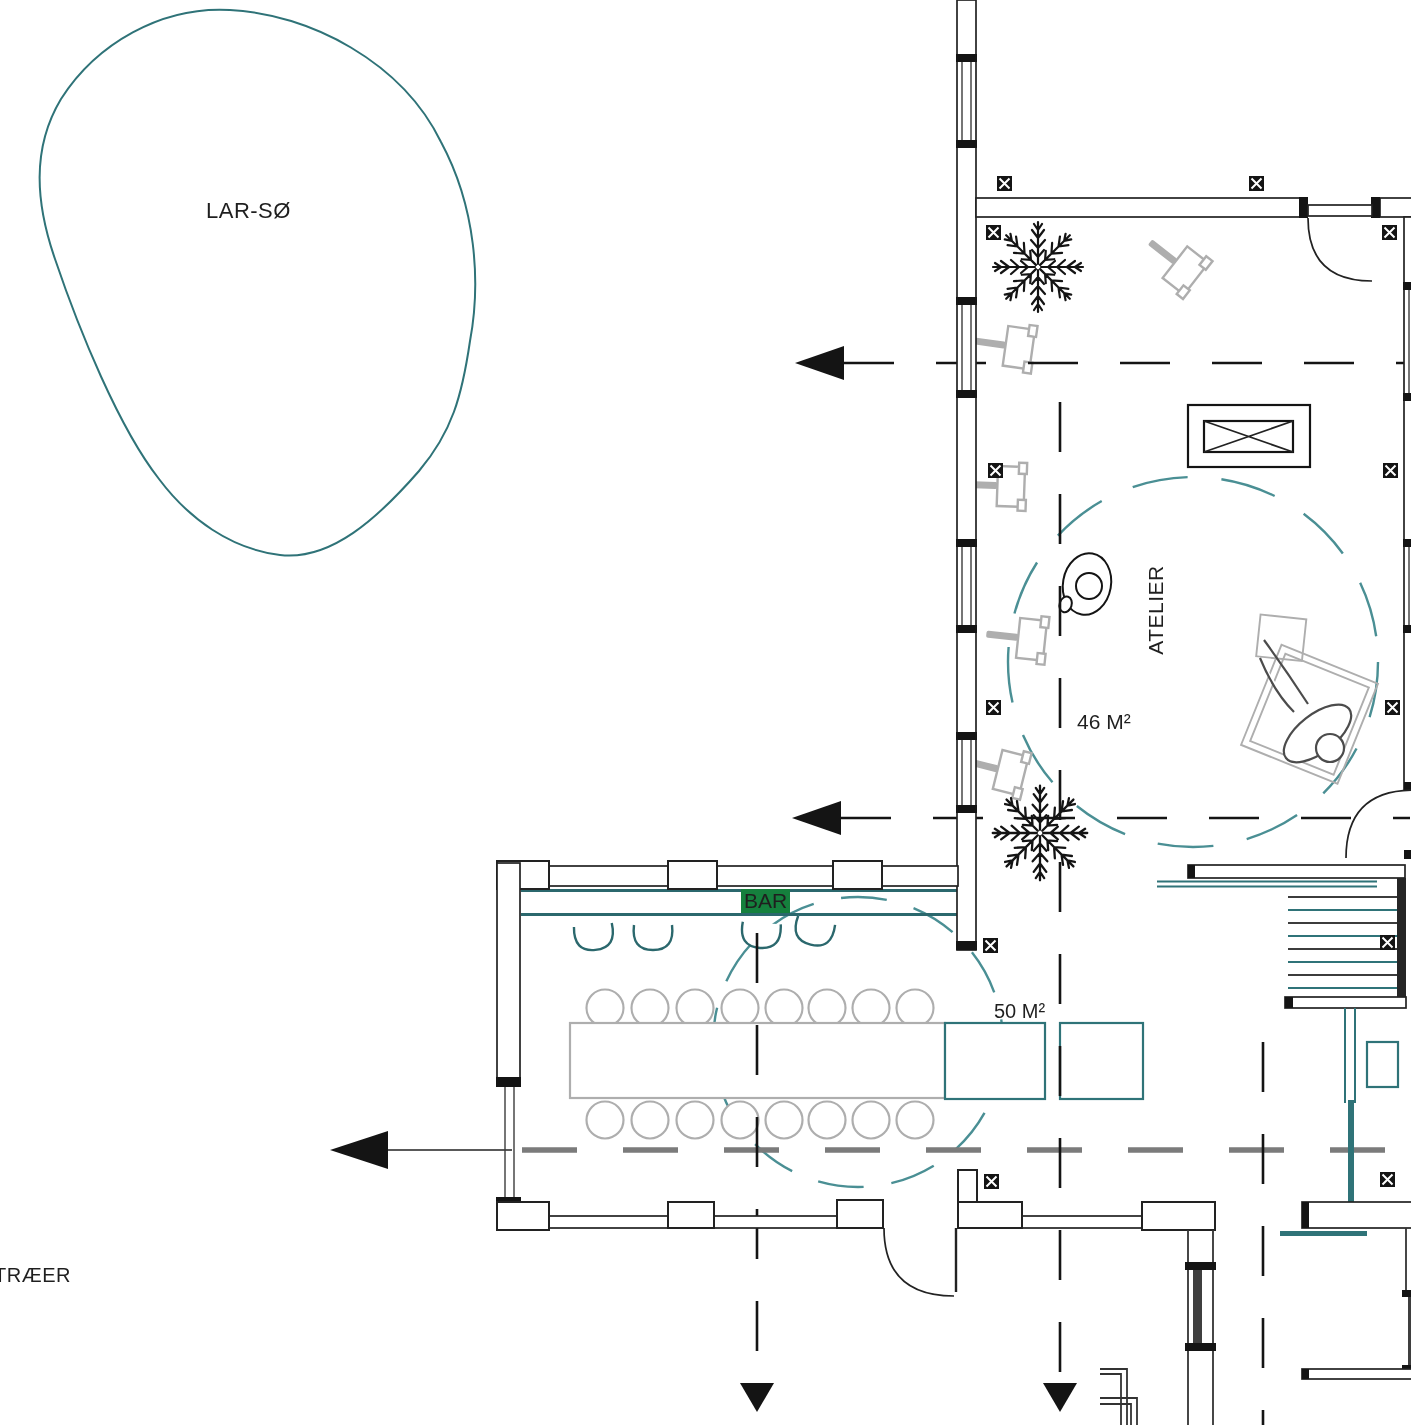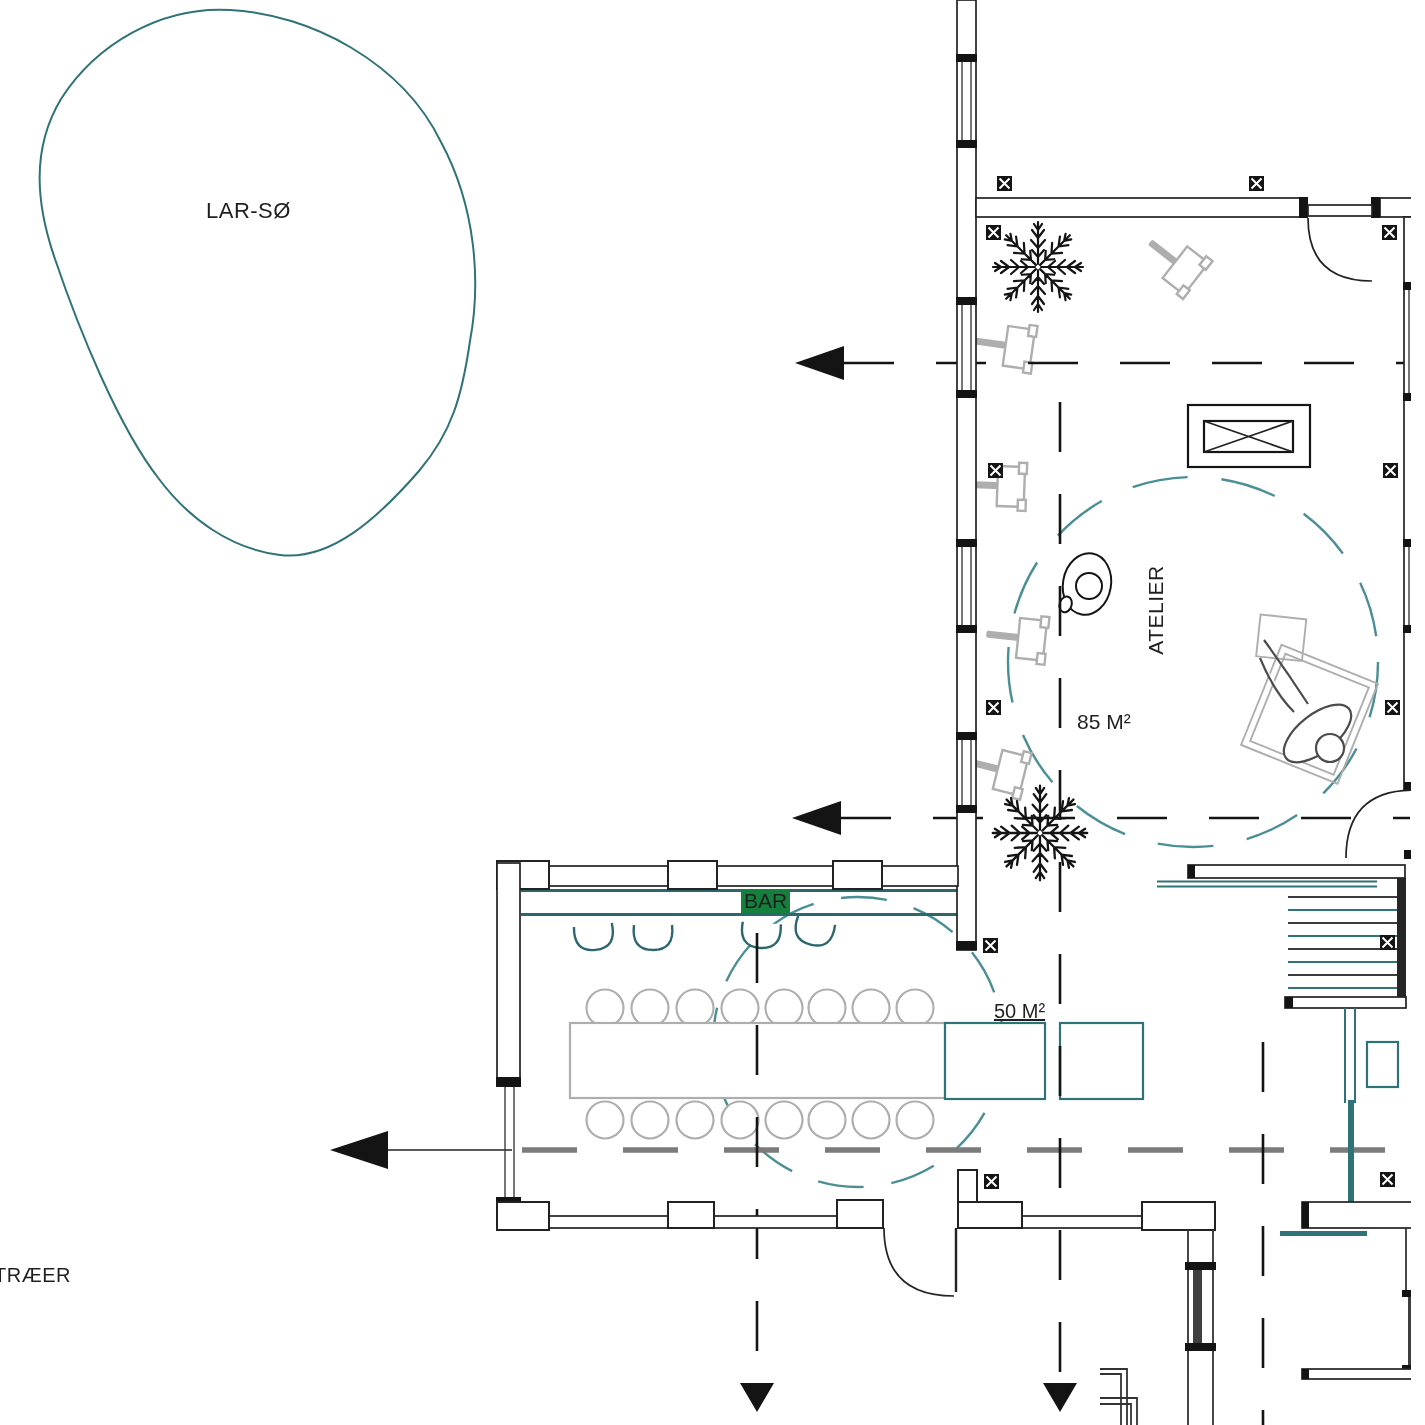--- a/index.html
+++ b/index.html
@@ -5,21 +5,21 @@
   html,body{margin:0;padding:0;background:#fff;}
   #plan{position:relative;width:1411px;height:1425px;background:#fff;overflow:hidden;
         font-family:"Liberation Sans", sans-serif;color:#1f1f1f;}
   #plan svg{position:absolute;left:0;top:0;}
   .label{position:absolute;white-space:nowrap;color:#1f1f1f;}
   .lake-label{left:206px;top:198px;font-size:22px;letter-spacing:.5px;}
   .atelier-label{left:1100px;top:598px;width:112px;height:24px;text-align:center;
       font-size:21px;transform:rotate(-90deg);transform-origin:center;letter-spacing:.5px;}
   .area46-label{left:1077px;top:710px;font-size:21px;}
   .bar-label{left:741px;top:889px;font-size:21px;background:#15803d;padding:0 3px;}
-  .area50-label{left:994px;top:1000px;font-size:20px;text-decoration:underline;}
+  .area50-label{left:994px;top:1000px;font-size:20px;}
   .trees-label{left:-6px;top:1264px;font-size:20px;letter-spacing:.5px;}
 
   
   .w      {fill:#fff;stroke:var(--wall);stroke-width:1.7;}
   .wb     {fill:#fff;stroke:var(--wall);stroke-width:2;}
   .blk    {fill:var(--ink);stroke:none;}
   .thin   {fill:none;stroke:var(--wall);stroke-width:1.7;}
   .thin2  {fill:none;stroke:#333;stroke-width:1.8;}
   .glass  {stroke:#3d3d3d;stroke-width:1.4;fill:none;}
   .tealL  {stroke:var(--teal);fill:none;stroke-width:2;}
@@ -297,17 +297,17 @@
     <use href="#cm" x="1385" y="700"></use>
     <use href="#cm" x="983" y="938"></use>
     <use href="#cm" x="1380" y="935"></use>
     <use href="#cm" x="984" y="1174"></use>
     <use href="#cm" x="1380" y="1172"></use>
   </g>
 </svg>
 
 <div class="label lake-label">LAR-SØ</div>
 <div class="label atelier-label">ATELIER</div>
-<div class="label area46-label">85 M²</div>
+<div class="label area46-label">46 M²</div>
 <div class="label bar-label">BAR</div>
 <div class="label area50-label">50 M²</div>
 <div class="label trees-label">TRÆER</div>
 </div>
 
 </body></html>

